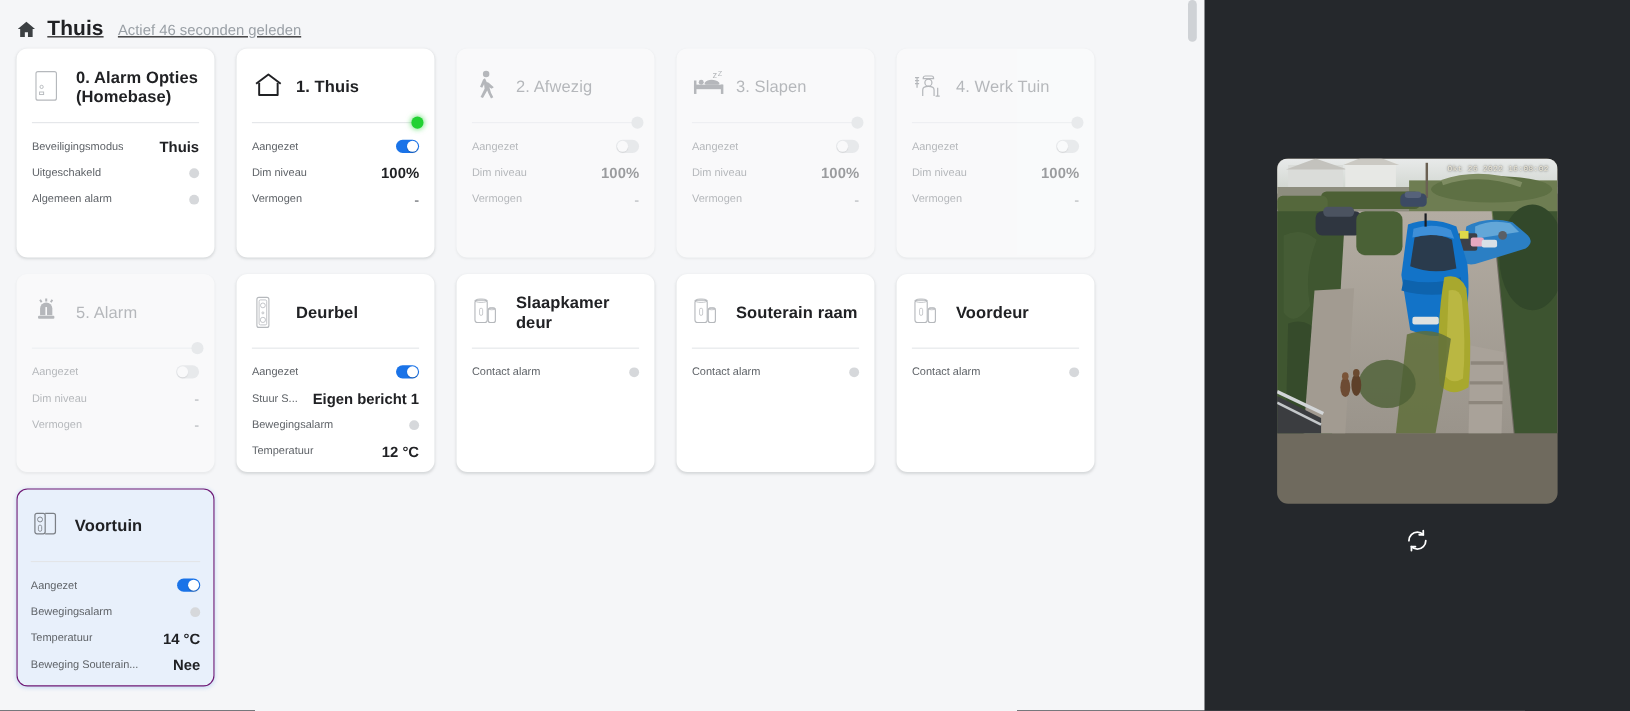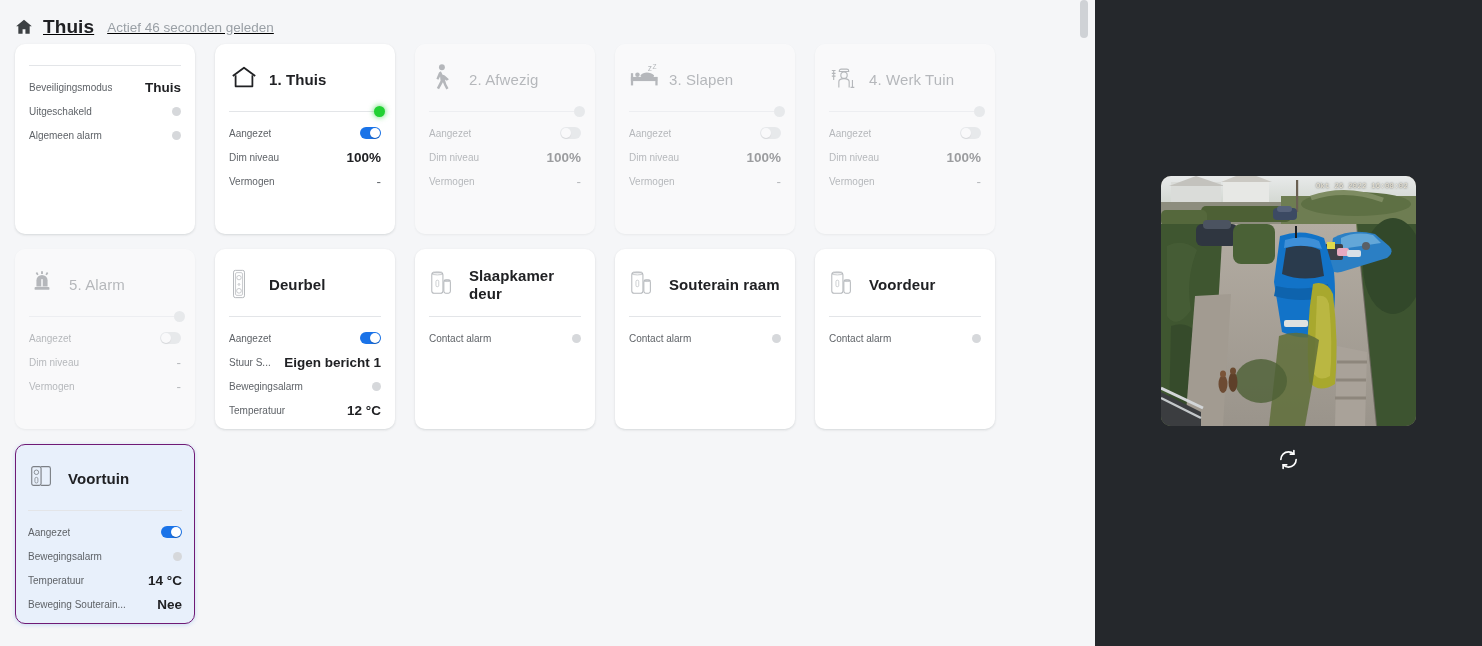--- a/index.html
+++ b/index.html
@@ -127,21 +127,21 @@
 
   
   .right-panel {
     width: 387px; height: 646px;
     background: #25282c;
     display: flex; flex-direction: column;
     align-items: center; justify-content: center;
     gap: 22px;
   }
   .camera-frame {
-    width: 255px; height: 250px;
+    width: 255px; height: 314px;
     border-radius: 10px;
     overflow: hidden;
     position: relative;
     background: #6f6a5e;
   }
   .cam-ts {
     position: absolute; top: 6px; right: 8px;
     font-family: "Liberation Mono", monospace;
     font-size: 7px; color: #efe9d8;
     letter-spacing: .4px;
@@ -165,20 +165,30 @@
       </span>
       <span class="header-title">Thuis</span>
       <span class="header-sub">Actief 46 seconden geleden</span>
     </div>
 
     <div class="grid">
 
       <div class="row">
 
         <div class="card h1">
+          <div class="card-head">
+            <span class="card-icon">
+              <svg viewBox="0 0 28 34" width="26" height="32" fill="none" stroke="#b5b8bc" stroke-width="1.1">
+                <rect x="4" y="2" width="20" height="28" rx="2"></rect>
+                <circle cx="9.5" cy="17" r="1.6" stroke-width="0.9"></circle>
+                <rect x="7.5" y="22" width="4" height="2.5" stroke-width="0.9"></rect>
+              </svg>
+            </span>
+            <span class="card-title">0. Alarm Opties (Homebase)</span>
+          </div>
           <div class="divider"></div>
           <div class="rows">
             <div class="crow">
               <span class="clabel">Beveiligingsmodus</span>
               <span class="cval">Thuis</span>
             </div>
             <div class="crow">
               <span class="clabel">Uitgeschakeld</span>
               <span class="dot"></span>
             </div>

